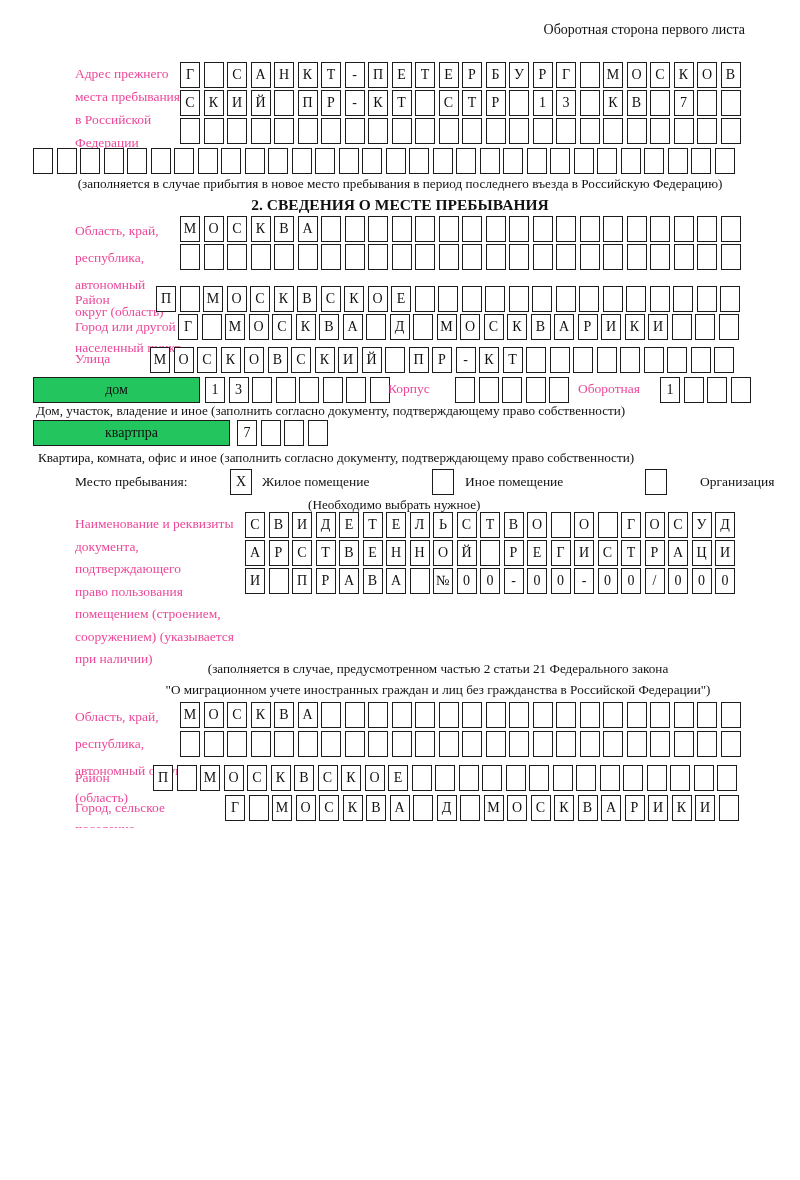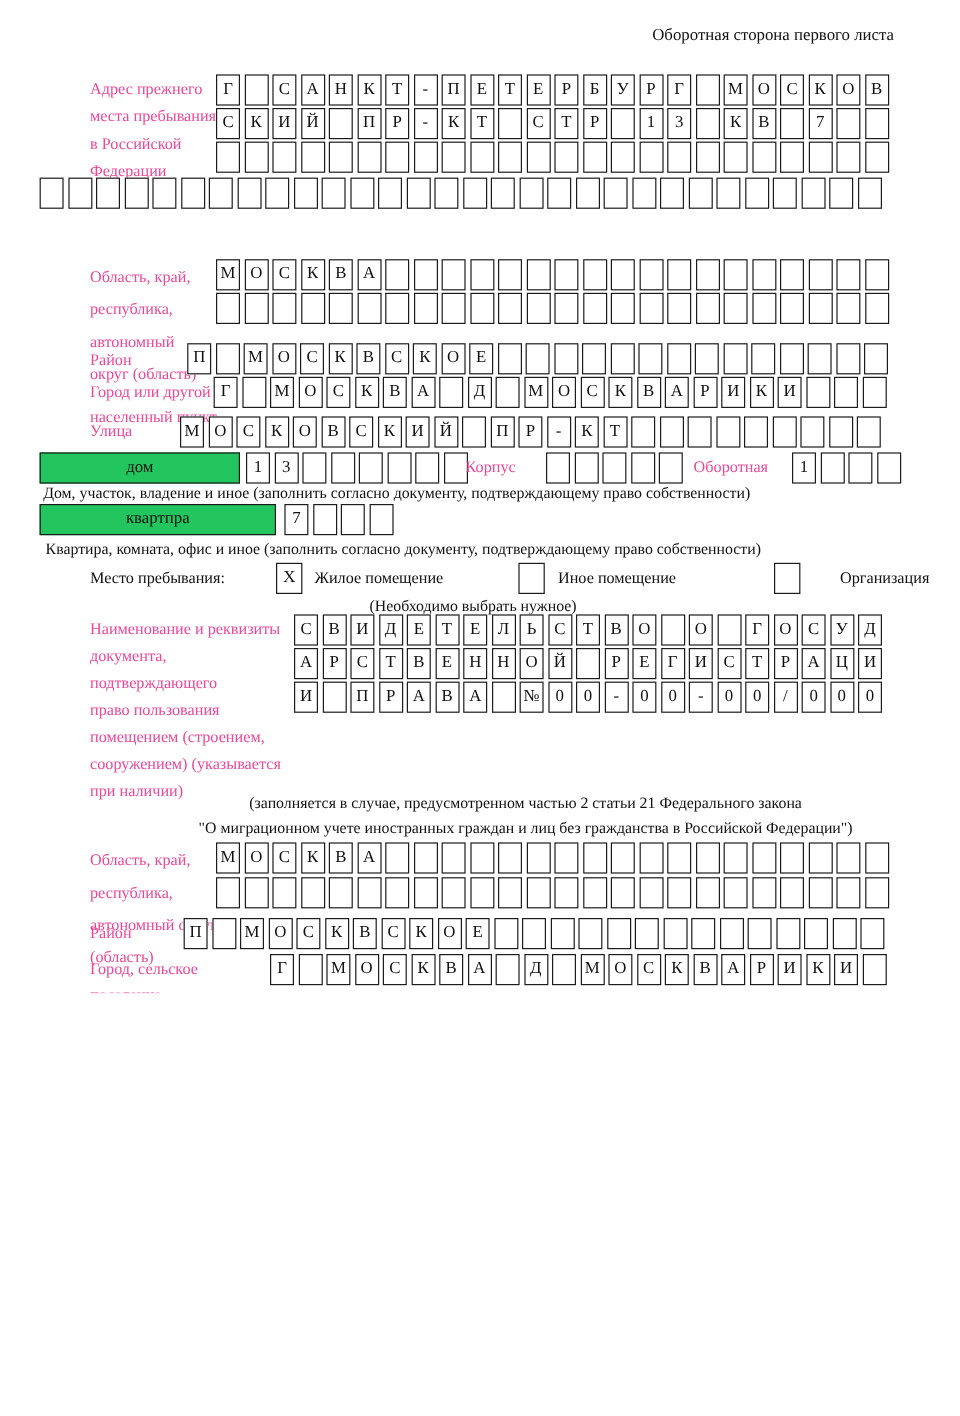--- a/index.html
+++ b/index.html
@@ -152,21 +152,23 @@
       <div class="cell"></div>
       <div class="cell"></div>
       <div class="cell"></div>
       <div class="cell"></div>
       <div class="cell"></div>
       <div class="cell"></div>
       <div class="cell"></div>
       <div class="cell"></div>
     </div>
 
-
+  <div class="abs note" style="top:176px;">(заполняется в случае прибытия в новое место пребывания в период последнего въезда в Российскую Федерацию)</div>
+
+  <div class="abs title" style="top:196px;">2. СВЕДЕНИЯ О МЕСТЕ ПРЕБЫВАНИЯ</div>
 
   <div class="abs label lh27" style="left:75px;top:217px;width:115px;">Область, край,
 республика,
 автономный
 округ (область)</div>
   <div class="abs cells" style="left:180px;top:216px;">
       <div class="cell">М</div>
       <div class="cell">О</div>
       <div class="cell">С</div>
       <div class="cell">К</div>

